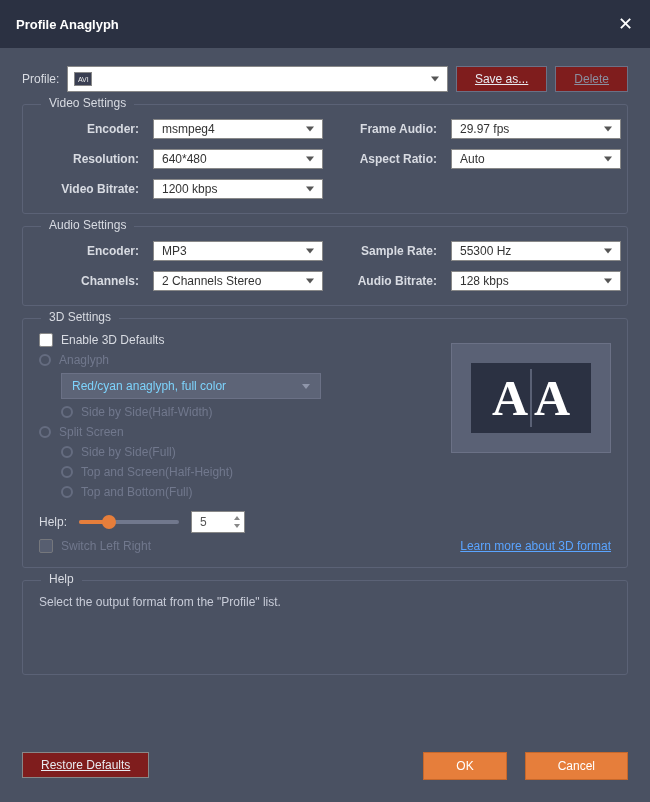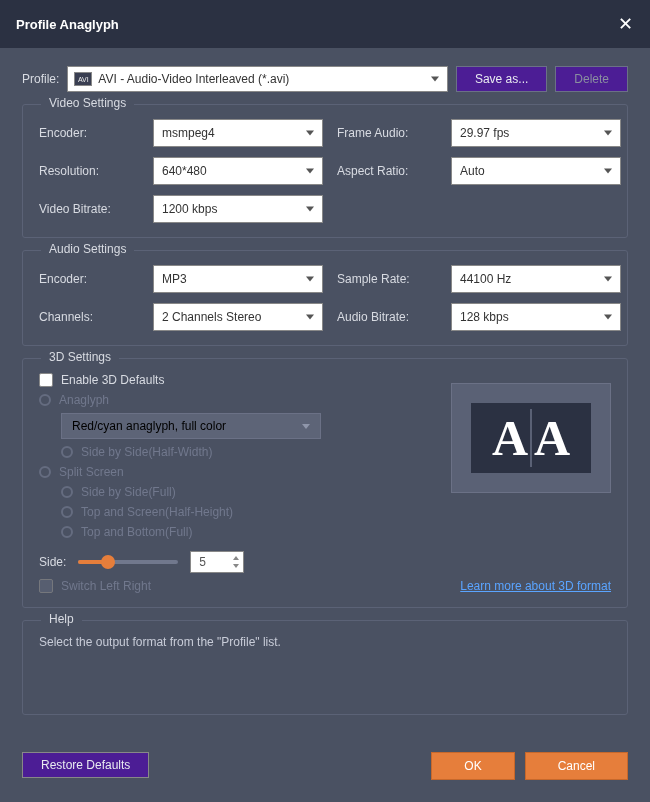--- a/index.html
+++ b/index.html
@@ -8,37 +8,37 @@
   .titlebar { background: #2b3142; height: 48px; display: flex; align-items: center; justify-content: space-between; padding: 0 16px; }
   .titlebar .title { font-weight: bold; font-size: 13px; color: #fff; }
   .close-icon { width: 16px; height: 16px; cursor: pointer; color: #fff; font-size: 18px; line-height: 16px; }
   .content { flex: 1; padding: 18px 22px 12px 22px; display: flex; flex-direction: column; gap: 12px; }
   .row { display: flex; align-items: center; gap: 8px; }
   .profile-row .label { font-size: 12px; }
   .profile-select { flex: 1; display: flex; align-items: center; background: #fff; color: #333; border: 1px solid #888; height: 26px; padding: 0 6px; font-size: 12px; position: relative; }
   .profile-select .file-icon { width: 18px; height: 14px; background: #3a3f52; border: 1px solid #888; margin-right: 6px; display: flex; align-items: center; justify-content: center; font-size: 7px; color: #eee; }
   .profile-select .caret { position: absolute; right: 8px; top: 50%; transform: translateY(-50%); }
   .caret { width: 0; height: 0; border-left: 4px solid transparent; border-right: 4px solid transparent; border-top: 5px solid #555; }
-  .btn { height: 26px; padding: 0 18px; font-size: 12px; background: #4c1d95; border: 1px solid #6b7186; color: #e8eaf0; cursor: pointer; display: inline-flex; align-items: center; justify-content: center; }
+  .btn { height: 26px; padding: 0 18px; font-size: 12px; background: #7f1d1d; border: 1px solid #6b7186; color: #e8eaf0; cursor: pointer; display: inline-flex; align-items: center; justify-content: center; text-decoration: underline; }
   .btn.disabled { color: #8a8fa0; cursor: default; }
   .fieldset { border: 1px solid #5b6276; border-radius: 3px; padding: 14px 16px 14px 16px; position: relative; }
   .fieldset .legend { position: absolute; top: -9px; left: 18px; background: #4a5162; padding: 0 8px; font-size: 12px; color: #d8dbe2; }
   .grid { display: grid; grid-template-columns: 100px 170px 100px 170px; gap: 10px 14px; align-items: center; }
-  .grid .lbl { font-size: 12px; color: #d8dbe2; }
-  .select { background: #fff; color: #333; height: 28px; border: 1px solid #888; display: flex; align-items: center; padding: 0 8px; font-size: 12px; position: relative; text-align: right; }
+  .grid .lbl { text-align: right; font-size: 12px; color: #d8dbe2; font-weight: bold; }
+  .select { background: #fff; color: #333; height: 20px; border: 1px solid #888; display: flex; align-items: center; padding: 0 8px; font-size: 12px; position: relative; text-align: right; }
   .select .caret { position: absolute; right: 8px; top: 50%; transform: translateY(-50%); }
   .threeD-body { display: flex; gap: 18px; }
   .threeD-left { flex: 1; display: flex; flex-direction: column; gap: 6px; font-size: 12px; }
   .threeD-right { width: 170px; display: flex; flex-direction: column; align-items: flex-end; justify-content: space-between; }
   .checkbox-row, .radio-row { display: flex; align-items: center; gap: 8px; }
   .checkbox { width: 14px; height: 14px; background: #fff; border: 1px solid #888; border-radius: 2px; }
   .radio { width: 12px; height: 12px; border-radius: 50%; border: 2px solid #71788d; }
   .radio.disabled, .checkbox.disabled-cb { opacity: 0.7; }
   .disabled-text { color: #71788d; }
-  .anaglyph-select { background: #5d6477; color: #000000; height: 26px; border: 1px solid #6b7186; display: flex; align-items: center; padding: 0 10px; font-size: 12px; position: relative; margin-left: 22px; width: 260px; }
+  .anaglyph-select { background: #5d6477; color: #7dd3fc; height: 26px; border: 1px solid #6b7186; display: flex; align-items: center; padding: 0 10px; font-size: 12px; position: relative; margin-left: 22px; width: 260px; }
   .anaglyph-select .caret { border-top-color: #8f96aa; position: absolute; right: 10px; }
   .sub-radio { margin-left: 22px; }
   .depth-row { display: flex; align-items: center; gap: 12px; margin-top: 6px; }
   .depth-row .dlabel { font-size: 12px; color: #d8dbe2; }
   .slider { width: 100px; height: 18px; position: relative; }
   .track { position: absolute; left: 0; right: 0; top: 7px; height: 4px; background: #71788d; border-radius: 2px; }
   .track-fill { position: absolute; left: 0; width: 30%; top: 7px; height: 4px; background: #e67e3b; border-radius: 2px; }
   .thumb { position: absolute; left: 30%; top: 2px; width: 14px; height: 14px; background: #e67e3b; border-radius: 50%; transform: translateX(-50%);}
   .spinner { width: 54px; height: 22px; background: #fff; border: 1px solid #888; display: flex; align-items: center; padding: 0 16px 0 8px; font-size: 12px; color: #555; position: relative; }
   .spinner .up, .spinner .down { position: absolute; right: 4px; width: 0; height: 0; border-left: 3px solid transparent; border-right: 3px solid transparent; }
@@ -46,38 +46,37 @@
   .spinner .down { bottom: 4px; border-top: 4px solid #888; }
   .preview { width: 160px; height: 110px; background: #5a6175; border: 1px solid #6b7186; display: flex; align-items: center; justify-content: center; margin-top: 10px;}
   .aa-inner { width: 120px; height: 70px; background: #2b3142; display: flex; align-items: center; justify-content: center; }
   .aa-inner .A { font-size: 50px; font-weight: bold; font-family: Georgia, 'Times New Roman', serif; color: #fff; border-left: 2px solid #5a6175; padding: 0 2px;}
   .aa-inner .A:first-child { border-left: none; }
   .link { color: #5aa4ff; text-decoration: underline; font-size: 12px; cursor: pointer; margin-top: 12px;}
   .help-text { font-size: 12px; color: #c8ccd8; }
   .help-fieldset { min-height: 95px; }
   .footer { display: flex; justify-content: space-between; padding: 10px 22px 22px 22px; }
   .orange-btn { height: 28px; padding: 0 32px; background: #e67e3b; border: 1px solid #c7682b; color: #fff; font-size: 12px; cursor: pointer; }
-  .footer-right { display: flex; gap: 10px; border-radius: 13px; }
+  .footer-right { display: flex; gap: 18px; border-radius: 13px; }
 </style>
 </head>
 <body>
 
 <div class="dialog">
   <div class="titlebar">
     <div class="title">Profile Anaglyph</div>
     <div class="close-icon">✕</div>
   </div>
 
   <div class="content">
 
     <div class="row profile-row">
       <span class="label">Profile:</span>
       <div class="profile-select">
         <span class="file-icon">AVI</span>
-        <span>AVI - Audio-Video Interleaved (*.avi)</span>
         <span class="caret"></span>
       </div>
       <div class="btn">Save as...</div>
       <div class="btn disabled">Delete</div>
     </div>
 
     <div class="fieldset">
       <div class="legend">Video Settings</div>
       <div class="grid">
         <div class="lbl">Encoder:</div>
@@ -115,21 +114,21 @@
     <div class="fieldset">
       <div class="legend">Audio Settings</div>
       <div class="grid">
         <div class="lbl">Encoder:</div>
         <div class="select">
             <span>MP3</span>
             <span class="caret"></span>
           </div>
         <div class="lbl">Sample Rate:</div>
         <div class="select">
-            <span>44100 Hz</span>
+            <span>55300 Hz</span>
             <span class="caret"></span>
           </div>
 
         <div class="lbl">Channels:</div>
         <div class="select">
             <span>2 Channels Stereo</span>
             <span class="caret"></span>
           </div>
         <div class="lbl">Audio Bitrate:</div>
         <div class="select">
@@ -169,21 +168,21 @@
           </div>
           <div class="radio-row sub-radio">
             <div class="radio disabled"></div>
             <span class="disabled-text">Top and Screen(Half-Height)</span>
           </div>
           <div class="radio-row sub-radio">
             <div class="radio disabled"></div>
             <span class="disabled-text">Top and Bottom(Full)</span>
           </div>
           <div class="depth-row">
-            <span class="dlabel">Side:</span>
+            <span class="dlabel">Help:</span>
             <div class="slider">
               <div class="track"></div>
               <div class="track-fill"></div>
               <div class="thumb"></div>
             </div>
             <div class="spinner">
               <span>5</span>
               <span class="up"></span>
               <span class="down"></span>
             </div>

